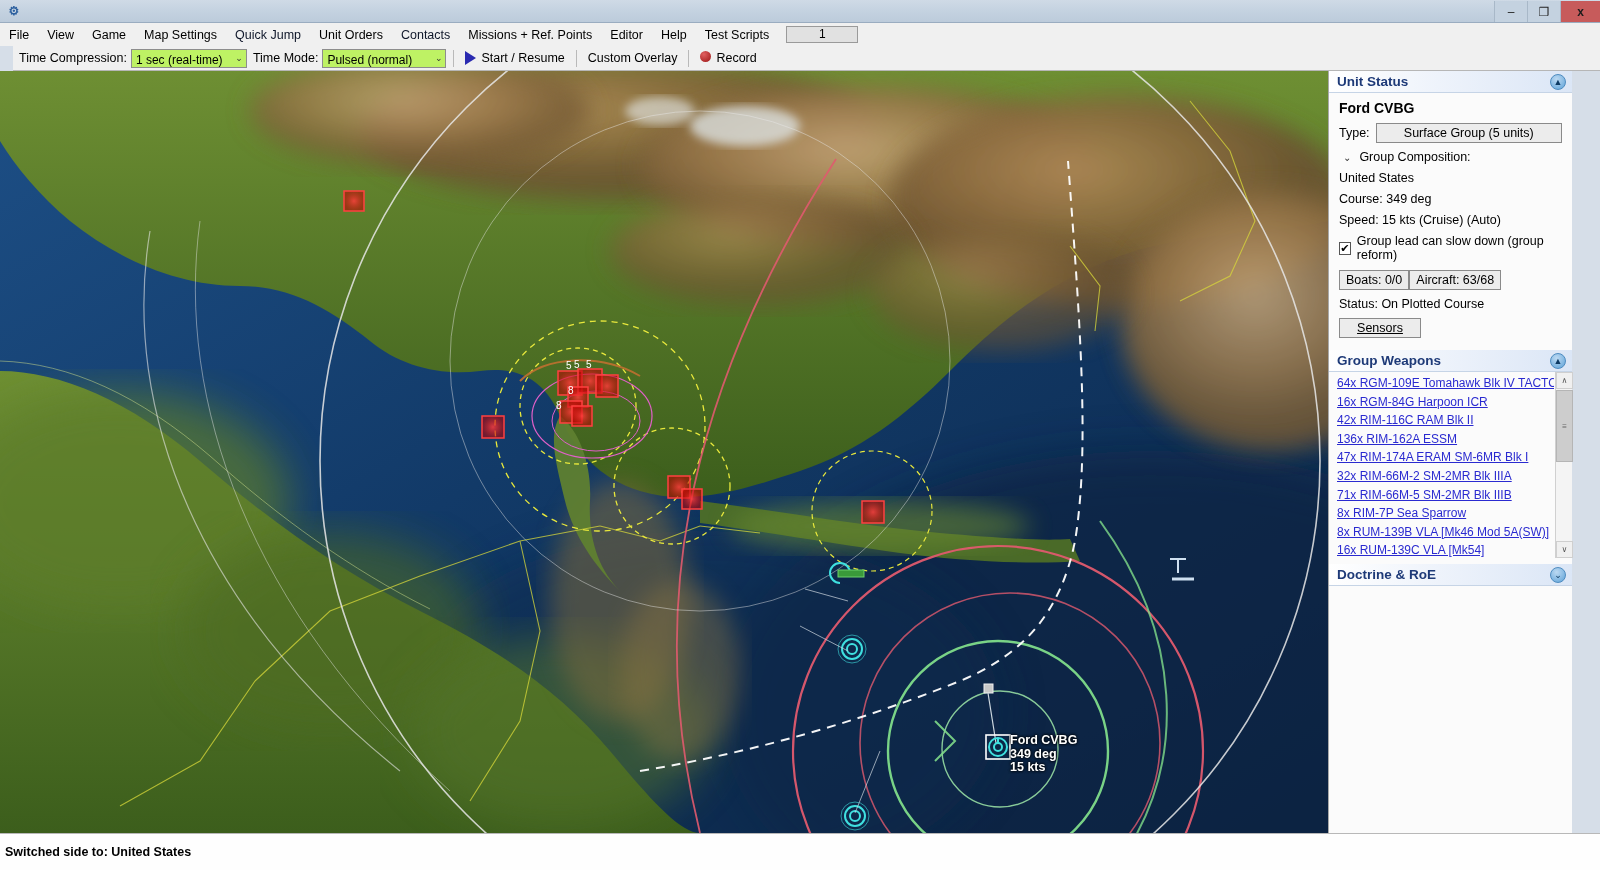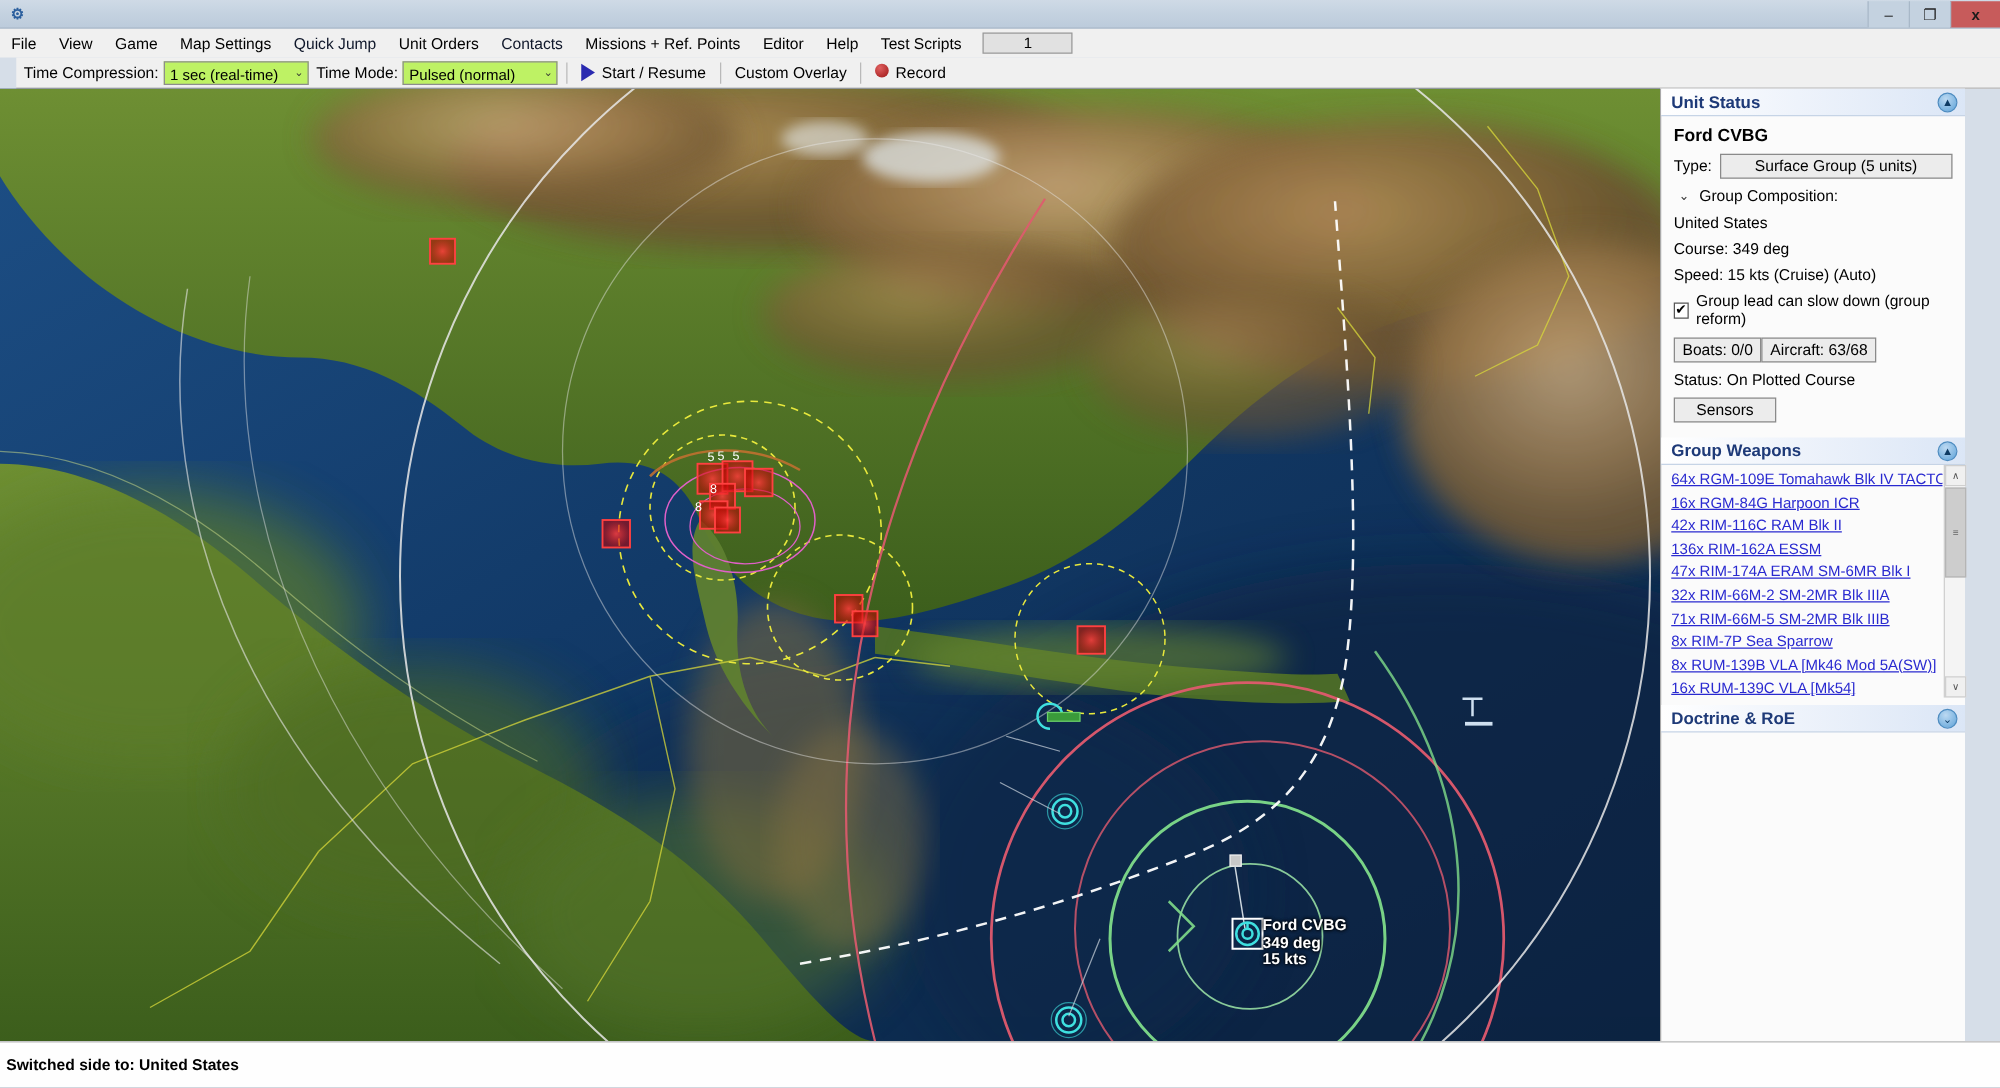--- a/index.html
+++ b/index.html
@@ -141,21 +141,21 @@
   .comp-row { display:flex; align-items:center; font-size:12.5px; margin-bottom:7px; color:#000; }
   .comp-chev { margin:0 8px 0 4px; font-size:10px; color:#333; }
   .info-line { font-size:12.5px; color:#000; margin-bottom:7px; }
   .chk-row { display:flex; align-items:center; font-size:12.5px; color:#000; margin-bottom:8px; }
   .chkbox {
     width:13px;height:13px;border:1px solid #555;background:#fff;
     margin-right:6px; display:flex;align-items:center;justify-content:center;
     font-size:11px; color:#000; line-height:1;
   }
   .two-col { display:flex; justify-content:flex-start; margin-bottom:7px; }
-  #sensors-btn { width:82px; margin-top:2px; }
+  #sensors-btn { width:82px; margin-top:2px;text-decoration:underline; }
 
   
   #weapons-wrap { position:relative; height:186px; }
   #weapons-list {
     position:absolute; left:0; top:0; right:18px; bottom:0;
     padding:4px 0 0 8px; overflow:hidden;
   }
   .wpn {
     font-size:12px; color:#2a2ad0; text-decoration:underline;
     margin-bottom:4.6px; white-space:nowrap;

